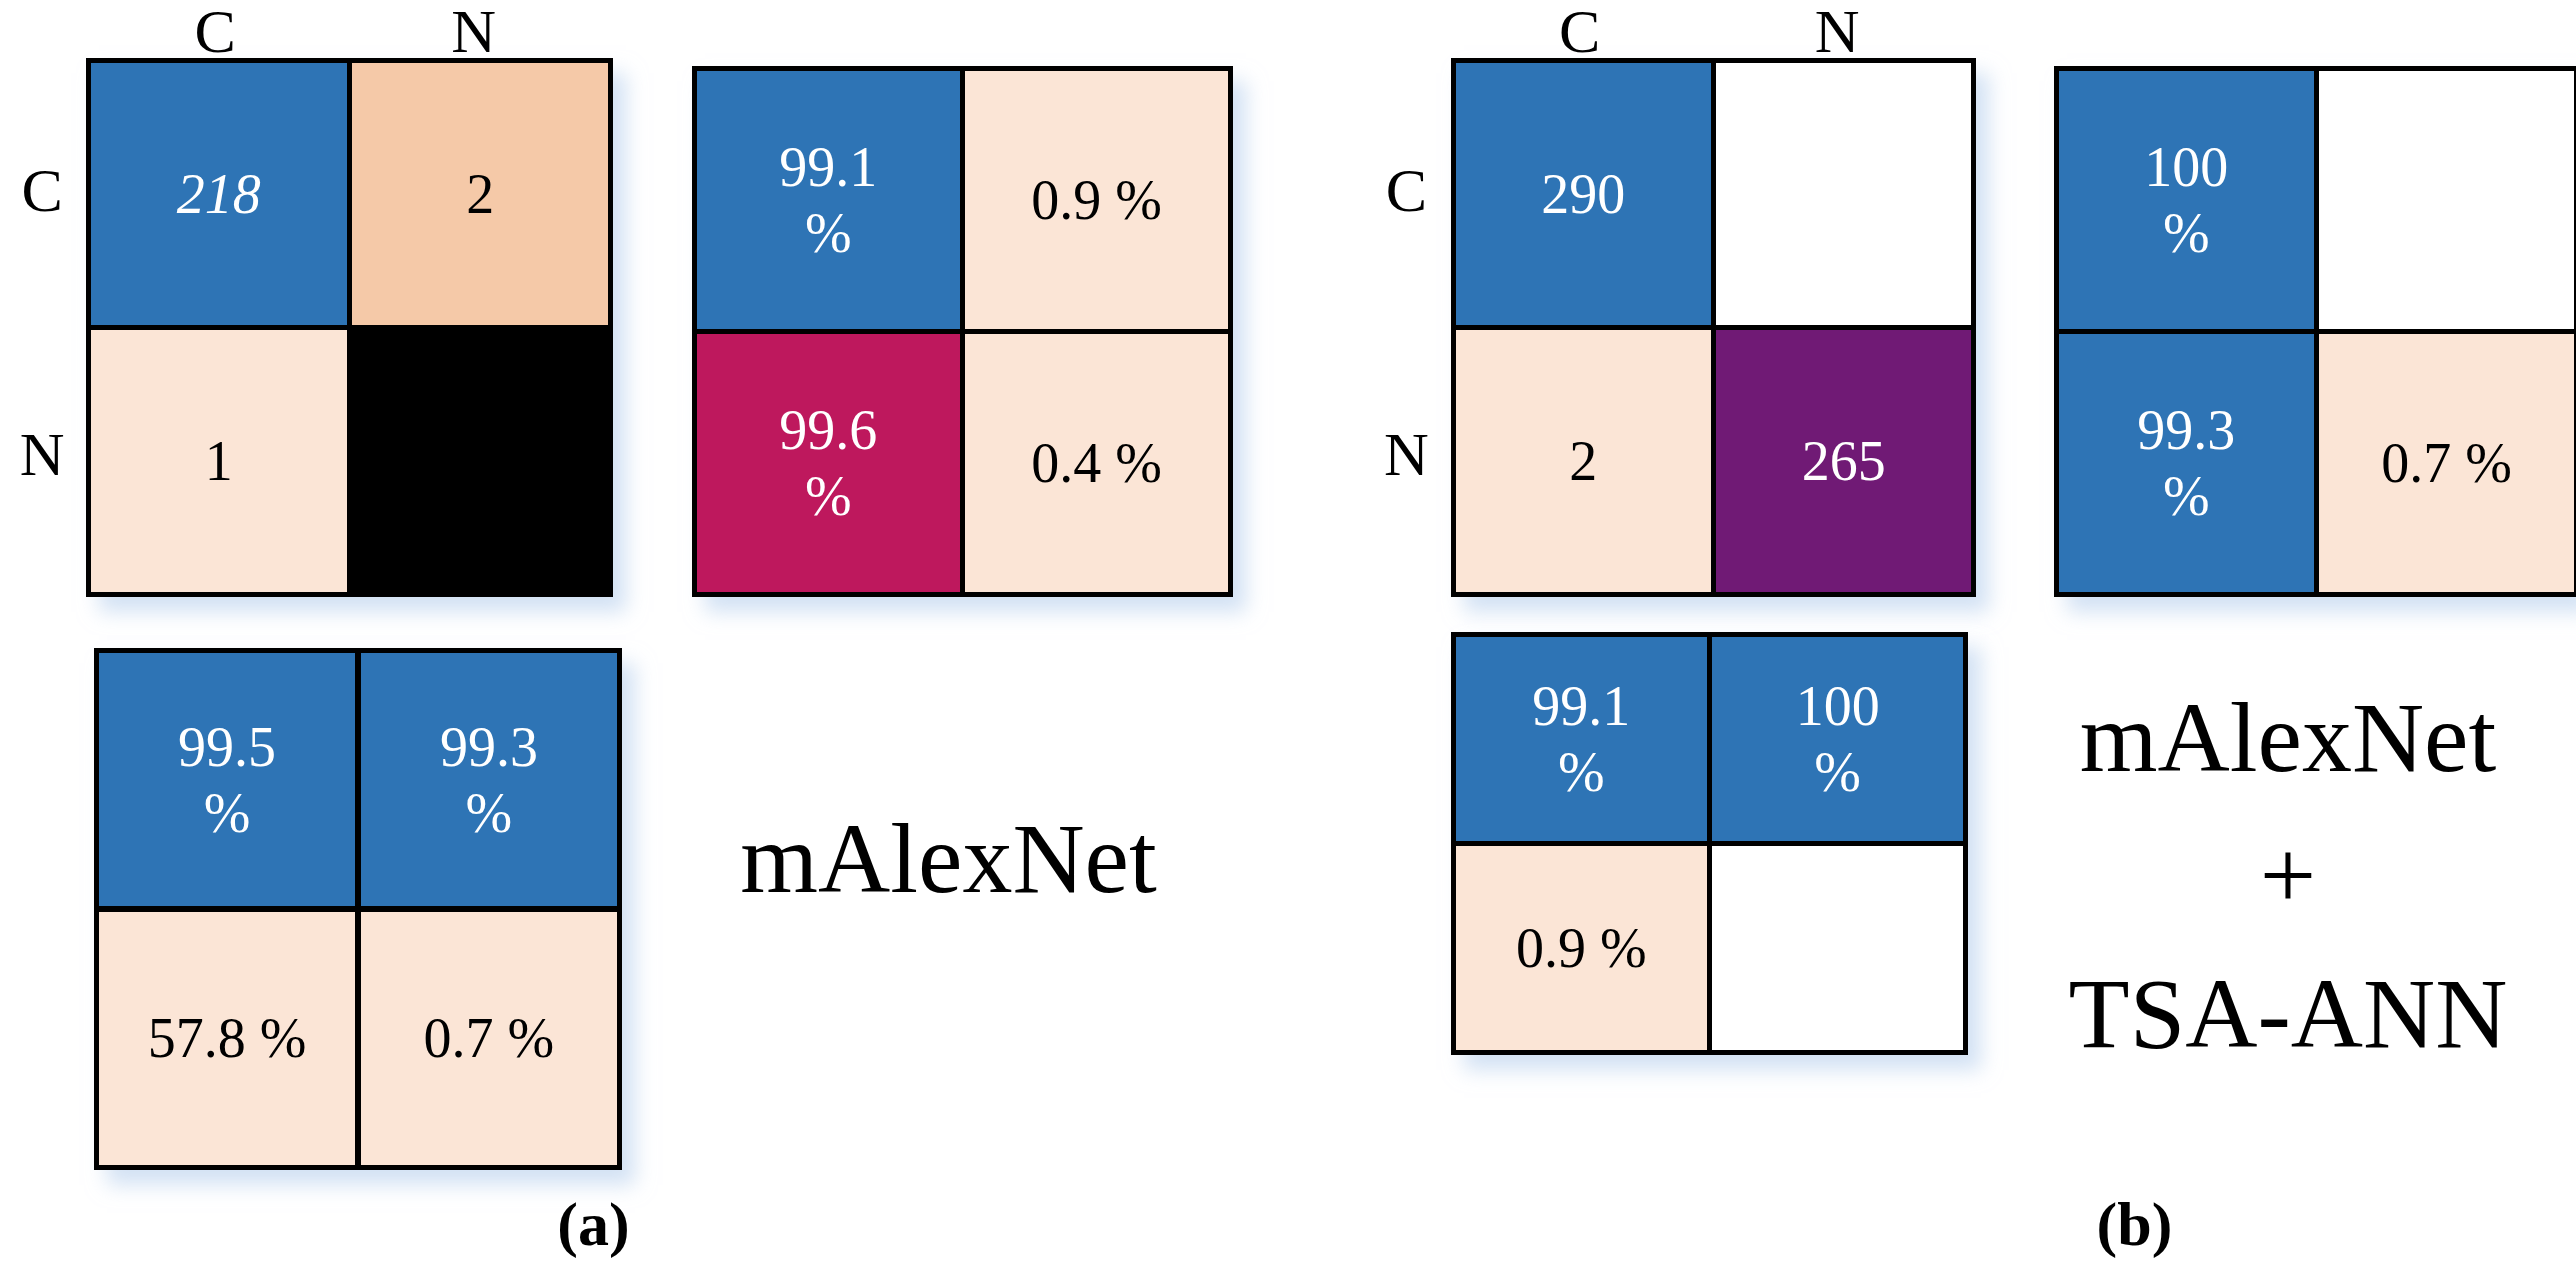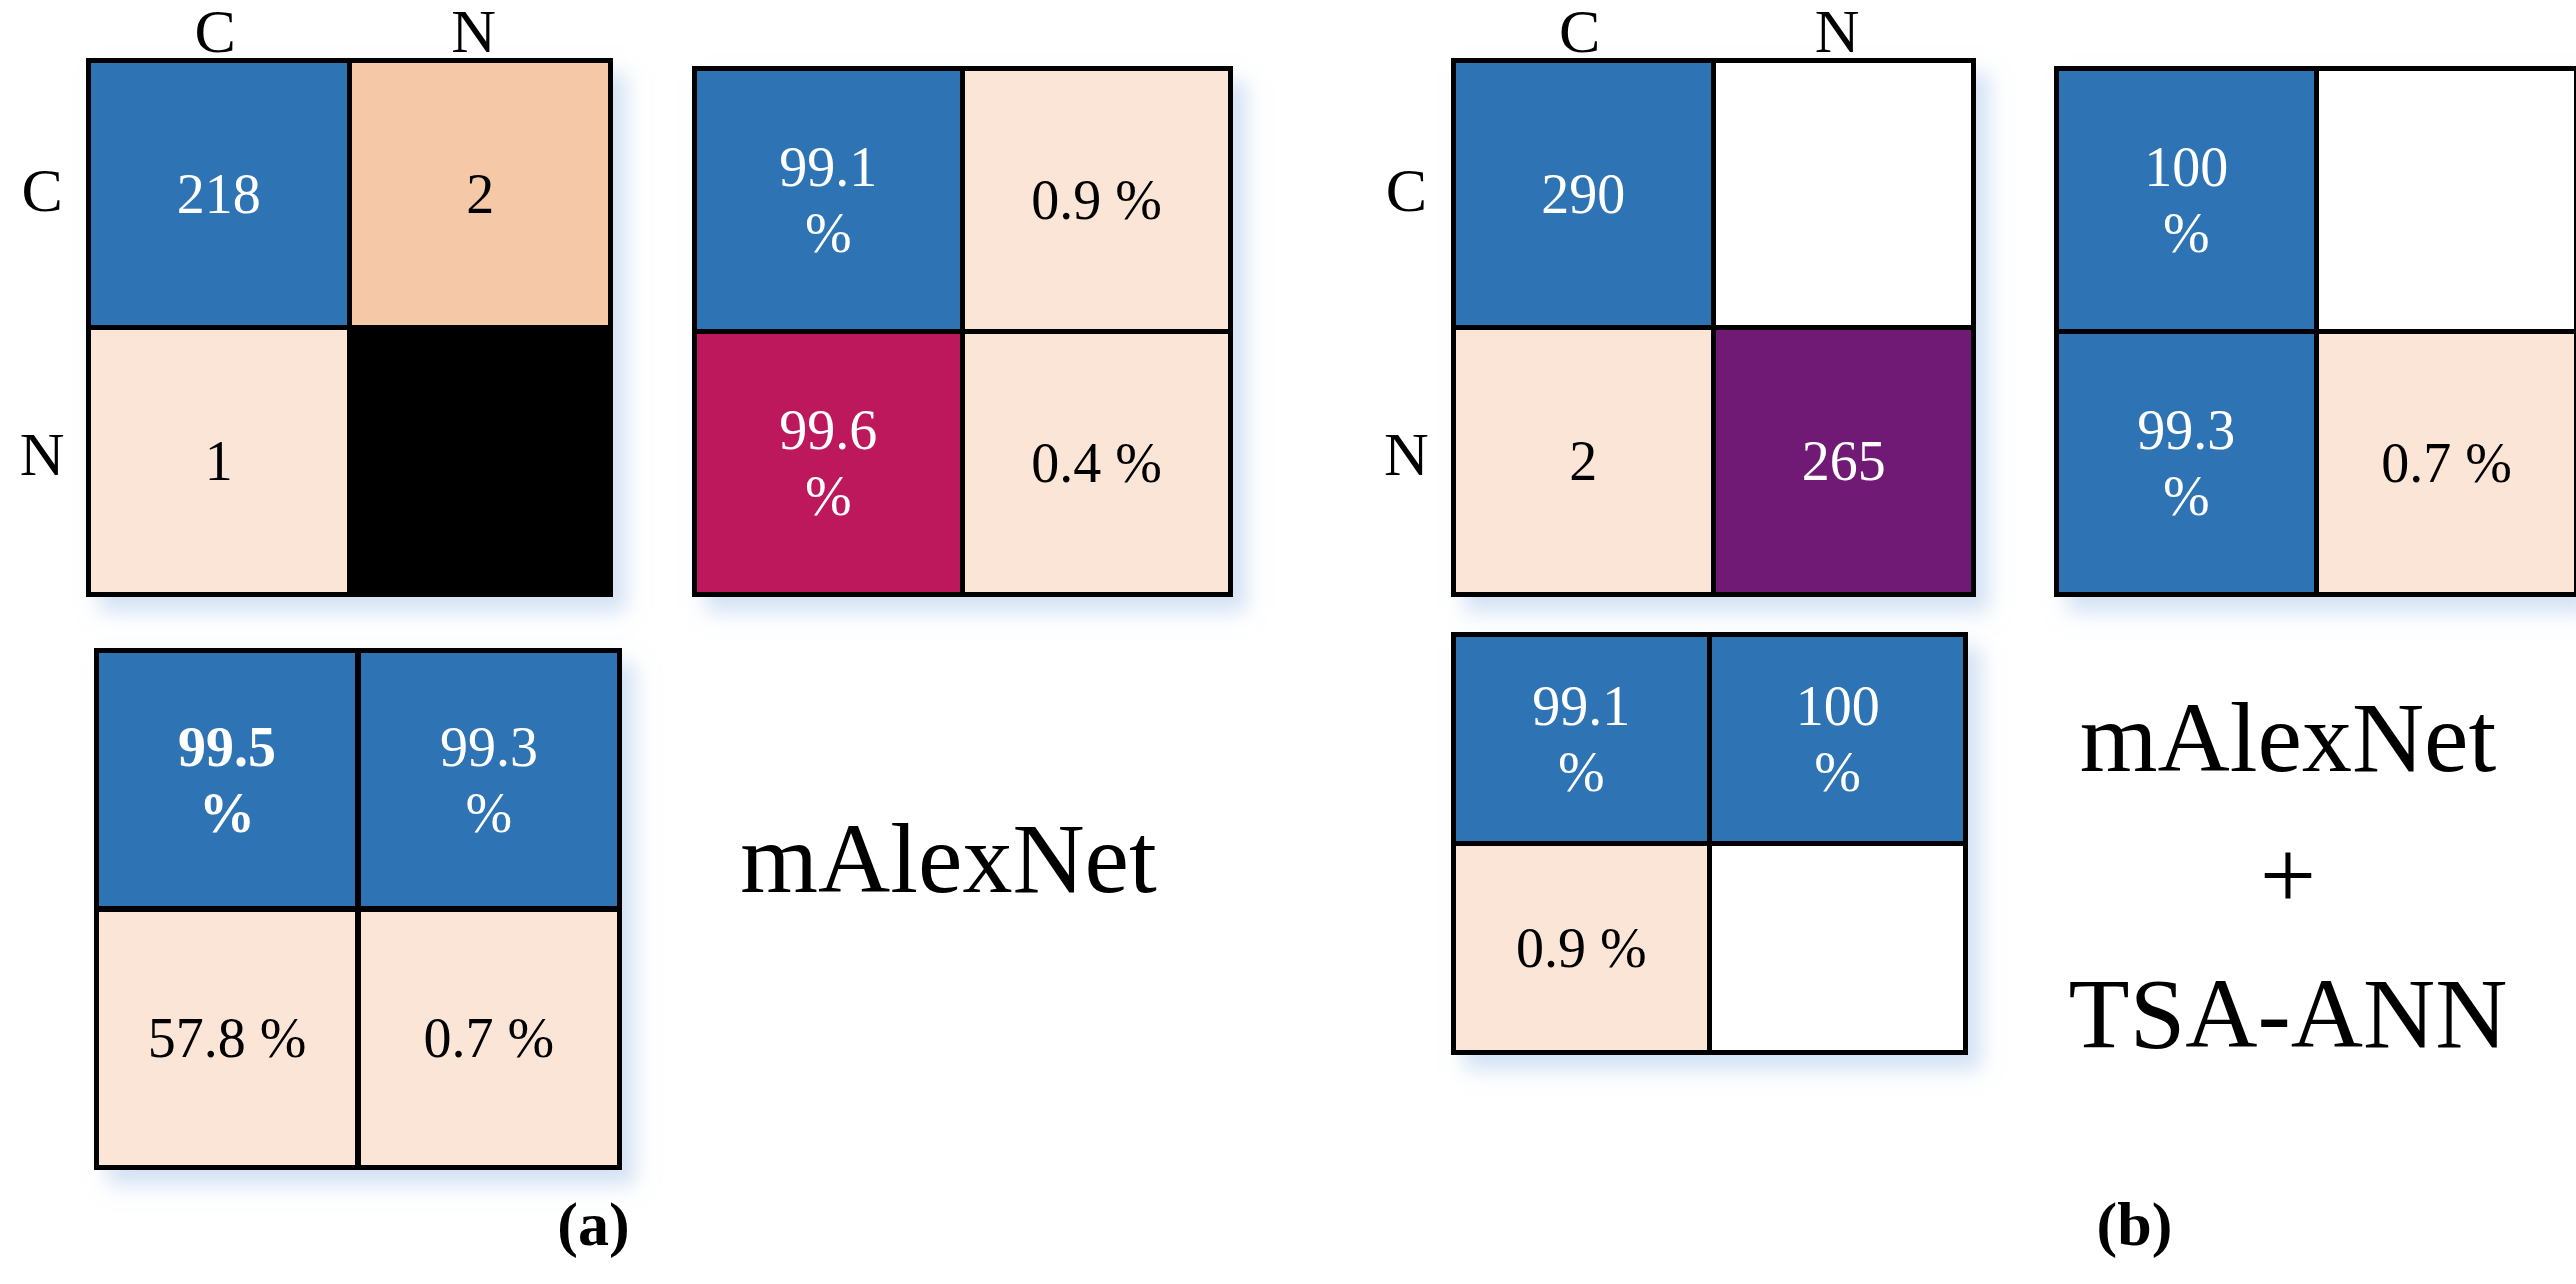--- a/index.html
+++ b/index.html
@@ -59,21 +59,21 @@
   <div class="col-labels" id="cl-a">
     <span>C</span>
     <span>N</span>
   </div>
   <div class="row-labels" id="rl-a">
     <span>C</span>
     <span>N</span>
   </div>
 
   <div class="matrix" id="m-a-count">
-    <div class="cell" style="background-color: rgb(46, 116, 181); color: rgb(255, 255, 255);">
+    <div class="cell" style="background-color: rgb(46, 116, 181); color: rgb(255, 255, 255); font-style: italic;">
       <span class="l">218</span>
         <span class="l"></span>
     </div>
     <div class="cell" style="background-color: rgb(245, 201, 168); color: rgb(0, 0, 0);">
       <span class="l">2</span>
         <span class="l"></span>
     </div>
     <div class="cell" style="background-color: rgb(251, 229, 214); color: rgb(0, 0, 0);">
       <span class="l">1</span>
         <span class="l"></span>
@@ -93,21 +93,21 @@
       <span class="l">99.6</span>
         <span class="l">%</span>
     </div>
     <div class="cell" style="background-color: rgb(251, 229, 214); color: rgb(0, 0, 0);">
       <span class="l">0.4 %</span>
         <span class="l"></span>
     </div>
   </div>
 
   <div class="matrix" id="m-a-precision">
-    <div class="cell" style="background-color: rgb(46, 116, 181); color: rgb(255, 255, 255); font-weight: bold;">
+    <div class="cell" style="background-color: rgb(46, 116, 181); color: rgb(255, 255, 255);">
       <span class="l">99.5</span>
         <span class="l">%</span>
     </div>
     <div class="cell" style="background-color: rgb(46, 116, 181); color: rgb(255, 255, 255);">
       <span class="l">99.3</span>
         <span class="l">%</span>
     </div>
     <div class="cell" style="background-color: rgb(251, 229, 214); color: rgb(0, 0, 0);">
       <span class="l">57.8 %</span>
         <span class="l"></span>

